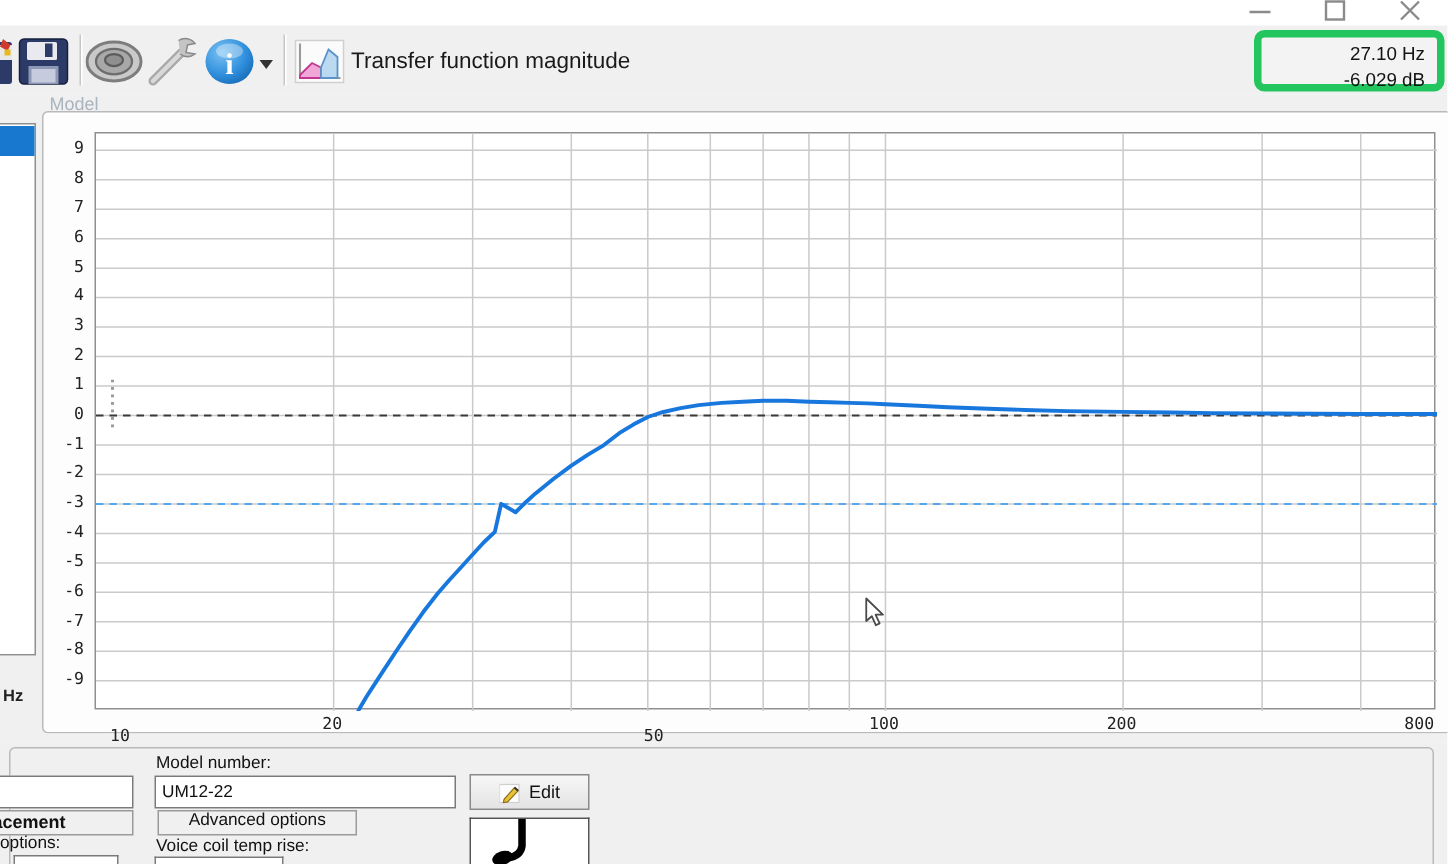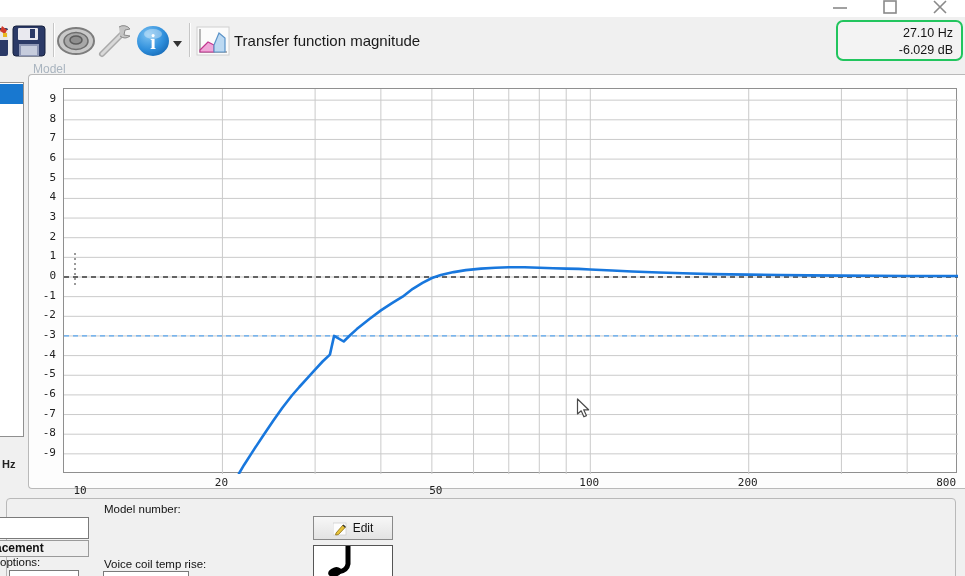--- a/index.html
+++ b/index.html
@@ -12,21 +12,21 @@
   #titlebar { left:0; top:0; width:965px; height:17px; background:#ffffff; }
   .winbtn { position:absolute; top:0; width:30px; height:17px; color:#8a8a8a; }
   .winbtn svg { display:block; }
 
   
   #toolbar { left:0; top:17px; width:965px; height:46px; background:#f0f0f0; }
   .tb-sep { position:absolute; top:6px; width:2px; height:34px;
     border-left:1px solid #c6c6c6; border-right:1px solid #ffffff; }
   .tb-label { position:absolute; top:15px; font-size:15px; color:#1a1a1a; white-space:nowrap; }
   #readout { position:absolute; right:2px; top:3px; width:127px; height:41px;
-    border:2px solid #22c55e; border-radius:7px; background:#f3f3f3;
+    border:5px solid #22c55e; border-radius:7px; background:#f3f3f3;
     text-align:right; padding:3px 8px 0 0; font-size:12.5px; color:#141414; line-height:17px; }
 
   
   #mainbg { left:0; top:63px; width:965px; height:432px; background:#f0f0f0; }
   #graph-group-label { left:33px; top:62px; font-size:12px; color:#a9b4bf; }
   #graph-panel { left:28px; top:74px; width:940px; height:415px;
     background:#fdfdfd; border:1px solid #b9b9b9; border-radius:4px; border-right:none; }
 
   #left-list { left:-3px; top:82px; width:27px; height:355px; background:#ffffff;
     border:1px solid #8f8f8f; }
@@ -241,30 +241,32 @@
     <svg width="16" height="22">
       <path d="M1.5 1 L1.5 16 L5.2 12.8 L7.9 18.8 L10.4 17.6 L7.7 11.8 L12.6 11.8 Z" fill="#ffffff" stroke="#4a4a4a" stroke-width="1.2" stroke-linejoin="round"></path>
     </svg>
   </div>
 
   <div id="bottom-area" class="abs"></div>
   <div id="bottom-group" class="abs"></div>
 
   <div class="fld-label" style="left:104px; top:503px;">Model number:</div>
   <input class="txt-input" style="left: -8px; top: 517px; width: 97px; height: 22px;">
+  <input class="txt-input" style="left: 103px; top: 517px; width: 201px; height: 22px;" value="UM12-22">
   <div id="edit-btn">
     <svg width="15" height="15">
       <rect x="0" y="2" width="13" height="12" fill="#fdfdfd" stroke="#cfcfcf" stroke-width="0.8"></rect>
       <path d="M3 12 L10 4 L12.4 6.2 L5.4 13.6 L2.6 14 Z" fill="#e8c33a" stroke="#8a6d12" stroke-width="0.8"></path>
       <path d="M10 4 L12.4 6.2" stroke="#333" stroke-width="1.4"></path>
     </svg>
     <span>Edit</span>
   </div>
 
   <div class="thin-box" id="disp-box" style="left:-8px; top:540px; width:97px; height:17px;">acement</div>
+  <div class="thin-box" style="left:105px; top:540px; width:133px; height:17px;">Advanced options</div>
 
   <div class="fld-label" style="left:0px; top:556px;">options:</div>
   <div class="fld-label" style="left:104px; top:558px;">Voice coil temp rise:</div>
 
   <div class="partial-input" style="left:9px; top:570px; width:70px; height:6px;"></div>
   <div class="partial-input" style="left:103px; top:571px; width:86px; height:5px;"></div>
 
   <div id="glyph-box">
     <svg width="78" height="30">
       <path d="M34 0 L34 18 Q33 25 24 26" stroke="#000" stroke-width="5" fill="none"></path>

